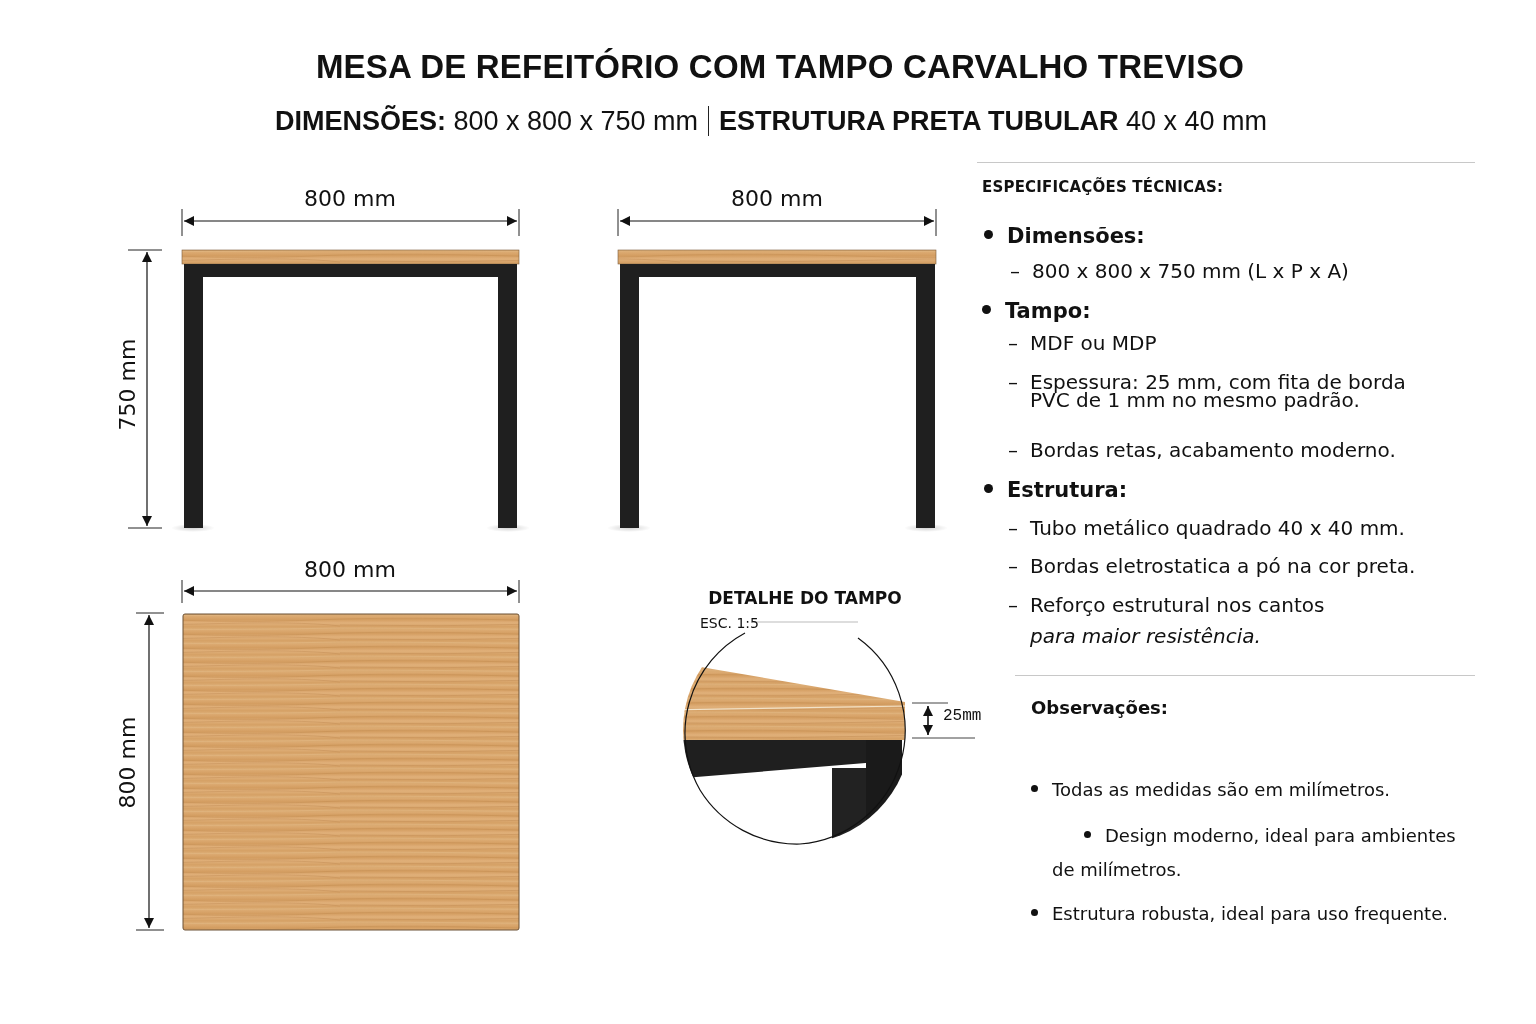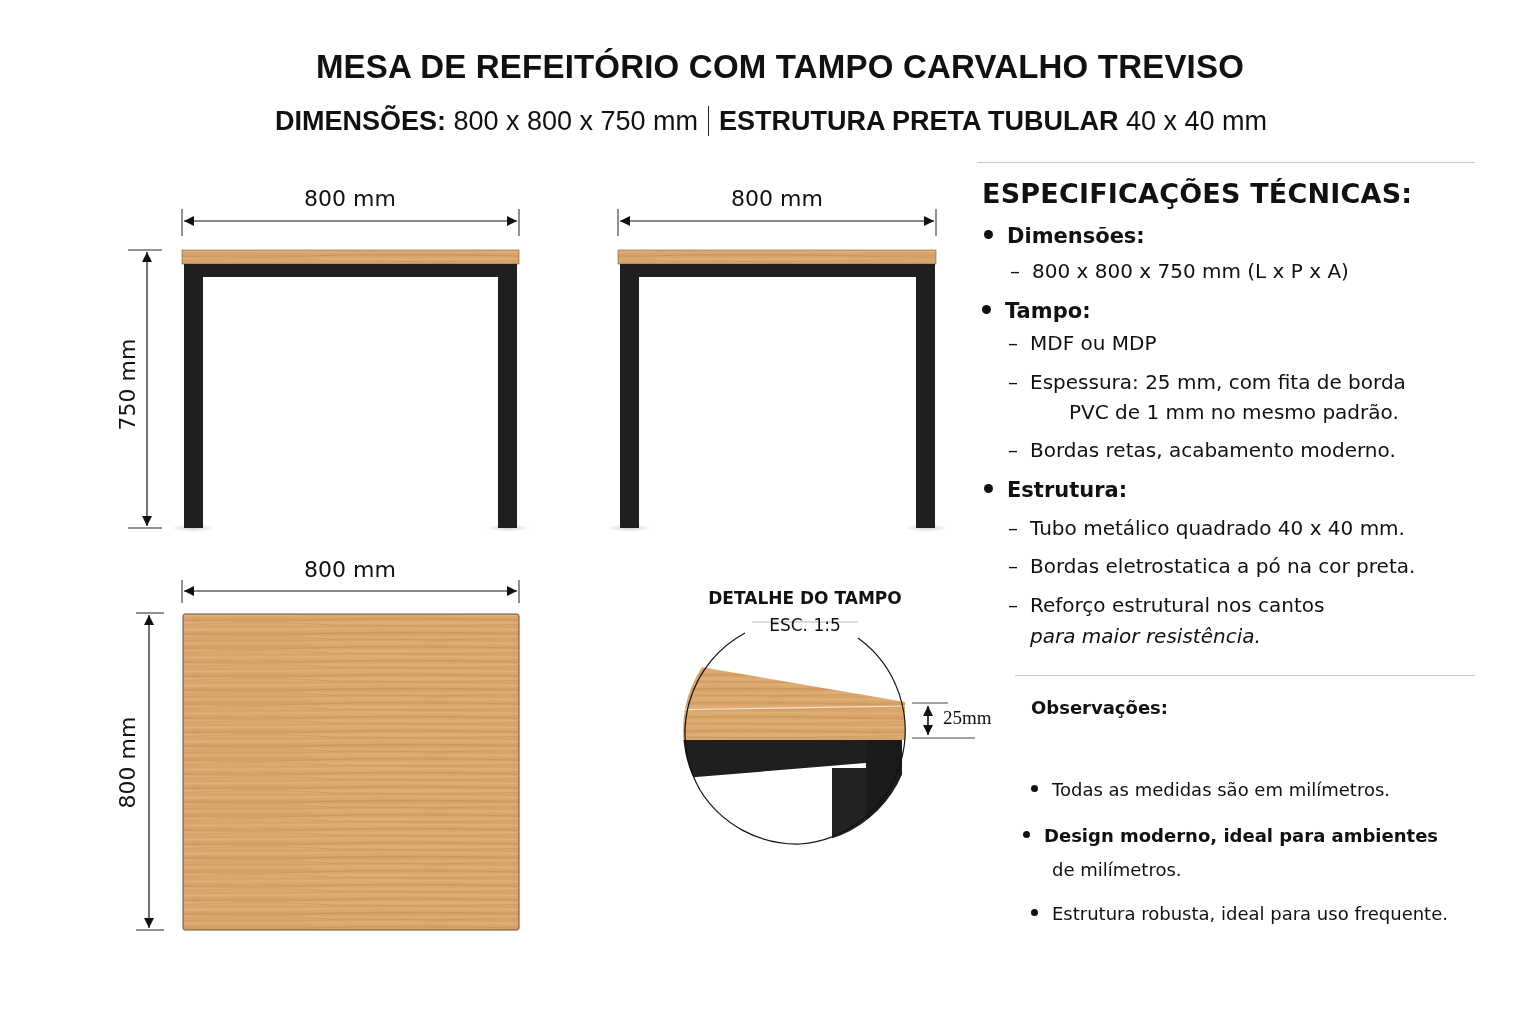--- a/index.html
+++ b/index.html
@@ -15,33 +15,33 @@
 
   .dimlabel { position: absolute; font-family: "DejaVu Sans", sans-serif; font-size: 22px; color: #111; text-align: center; }
   .vlabel { position: absolute; font-family: "DejaVu Sans", sans-serif; font-size: 22px; color: #111;
     transform: rotate(-90deg); transform-origin: center center; white-space: nowrap; text-align: center; }
 
   svg.draw { position: absolute; left: 0; top: 0; }
 
   .rule { position: absolute; height: 1px; background: #c8c8c8; }
 
   .specs { position: absolute; left: 982px; top: 178px; width: 540px; font-family: "DejaVu Sans", sans-serif; color: #111; }
-  .spec-heading { font-weight: bold; font-size: 27px; letter-spacing: 0.2px; }
+  .spec-heading { font-weight: bold; font-size: 15px; letter-spacing: 0.2px; }
   .spec-bullet { font-weight: bold; font-size: 21px; position: absolute; white-space: nowrap; }
   .spec-bullet .dot { display: inline-block; width: 9px; height: 9px; border-radius: 50%; background: #111; margin-right: 14px; vertical-align: 4px; }
   .spec-line { position: absolute; font-size: 20px; white-space: nowrap; }
   .spec-line .dash { display: inline-block; width: 22px; }
 
   .obs-heading { position: absolute; left: 1031px; top: 697px; font-weight: bold; font-size: 18px; }
   .obs-item { position: absolute; font-size: 18px; white-space: nowrap; margin-top: 32px; }
   .obs-item .dot { display: inline-block; width: 7px; height: 7px; border-radius: 50%; background: #111; margin-right: 14px; vertical-align: 4px; }
 
   .detail-title { position: absolute; left: 700px; top: 588px; width: 210px; text-align: center; font-weight: bold; font-size: 17px; font-family: "DejaVu Sans", sans-serif; }
-  .detail-scale { position: absolute; left: 700px; top: 615px; width: 210px; text-align: center; font-size: 17px; font-family: "DejaVu Sans", sans-serif; }
-  .thk-label { position: absolute; left: 943px; top: 707px; font-size: 19px; font-family: Liberation Serif, serif; }
+  .detail-scale { position: absolute; left: 700px; top: 615px; width: 210px; font-size: 14px; font-family: "DejaVu Sans", sans-serif; }
+  .thk-label { position: absolute; left: 943px; top: 707px; font-size: 16px; font-family: Liberation Mono, monospace; }
 </style>
 </head>
 <body>
 
 <div class="title">MESA DE REFEITÓRIO COM TAMPO CARVALHO TREVISO</div>
 <div class="subtitle">
   <b>DIMENSÕES:</b><span> 800 x 800 x 750 mm</span><span class="sep"></span><b>ESTRUTURA PRETA TUBULAR</b><span> 40 x 40 mm</span>
 </div>
 
 <svg class="draw" width="1536" height="1024" viewBox="0 0 1536 1024">
@@ -142,26 +142,26 @@
 <div class="specs">
   <div class="spec-heading">ESPECIFICAÇÕES TÉCNICAS:</div>
 </div>
 
 <div class="spec-bullet" style="left:984px; top:224px;"><span class="dot"></span><span>Dimensões:</span></div>
 <div class="spec-line" style="left:1010px; top:259px;"><span class="dash">–</span><span>800 x 800 x 750 mm (L x P x A)</span></div>
 
 <div class="spec-bullet" style="left:982px; top:299px;"><span class="dot"></span><span>Tampo:</span></div>
 <div class="spec-line" style="left:1008px; top:331px;"><span class="dash">–</span><span>MDF ou MDP</span></div>
 <div class="spec-line" style="left:1008px; top:370px;"><span class="dash">–</span><span>Espessura: 25 mm, com fita de borda</span></div>
-<div class="spec-line" style="left:1030px; top:400px;margin-left:39px;">PVC de 1 mm no mesmo padrão.</div>
+<div class="spec-line" style="left:1030px; top:388px;">PVC de 1 mm no mesmo padrão.</div>
 <div class="spec-line" style="left:1008px; top:438px;"><span class="dash">–</span><span>Bordas retas, acabamento moderno.</span></div>
 
 <div class="spec-bullet" style="left:984px; top:478px;"><span class="dot"></span><span>Estrutura:</span></div>
 <div class="spec-line" style="left:1008px; top:516px;"><span class="dash">–</span><span>Tubo metálico quadrado 40 x 40 mm.</span></div>
 <div class="spec-line" style="left:1008px; top:554px;"><span class="dash">–</span><span>Bordas eletrostatica a pó na cor preta.</span></div>
 <div class="spec-line" style="left:1008px; top:593px;"><span class="dash">–</span><span>Reforço estrutural nos cantos</span></div>
 <div class="spec-line" style="left:1030px; top:624px;font-style:italic;">para maior resistência.</div>
 
 <div class="obs-heading">Observações:</div>
 <div class="obs-item" style="left:1031px; top:747px;"><span class="dot"></span><span>Todas as medidas são em milímetros.</span></div>
-<div class="obs-item" style="left:1023px; top:793px;font-weight:bold;"><span class="dot"></span><span>Design moderno, ideal para ambientes</span></div>
+<div class="obs-item" style="left:1084px; top:793px;"><span class="dot"></span><span>Design moderno, ideal para ambientes</span></div>
 <div class="obs-item" style="left:1052px; top:827px;">de milímetros.</div>
 <div class="obs-item" style="left:1031px; top:871px;"><span class="dot"></span><span>Estrutura robusta, ideal para uso frequente.</span></div>
 
 </body></html>

